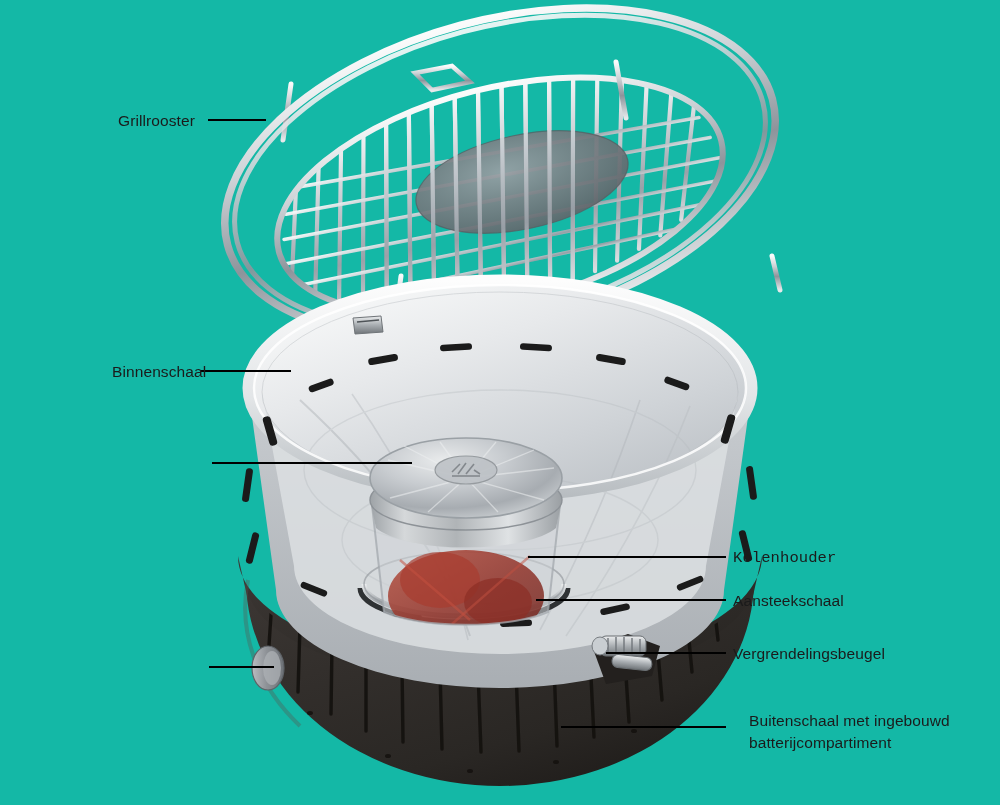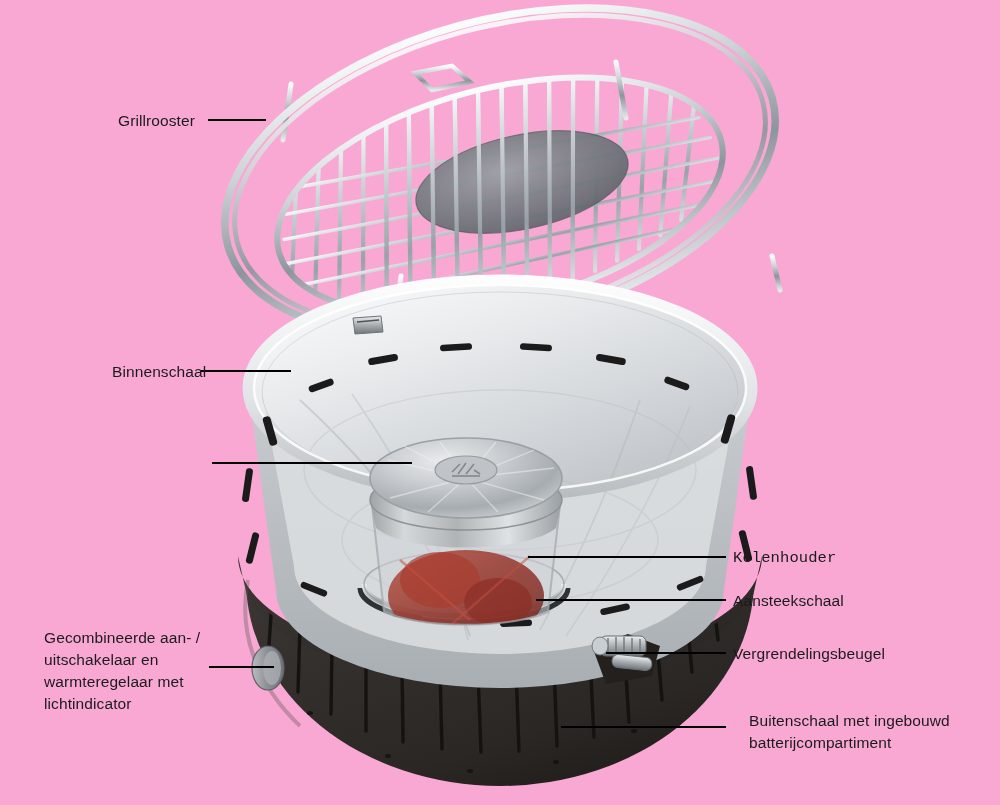--- a/index.html
+++ b/index.html
@@ -8,21 +8,21 @@
     padding: 0;
     background: #ffffff;
   }
   body {
     font-family: "Liberation Sans", sans-serif;
   }
   #page {
     position: relative;
     width: 1000px;
     height: 805px;
-    background: #f9a8d4;
+    background: #14b8a6;
     overflow: hidden;
   }
   #illustration {
     position: absolute;
     left: 0;
     top: 0;
     width: 1000px;
     height: 805px;
   }
   .callout {
@@ -379,23 +379,19 @@
         <line x1="209" y1="667" x2="274" y2="667" stroke="#000000"></line>
         <line x1="528" y1="557" x2="726" y2="557" stroke="#000000"></line>
         <line x1="536" y1="600" x2="726" y2="600" stroke="#000000"></line>
         <line x1="606" y1="653" x2="726" y2="653" stroke="#000000"></line>
         <line x1="561" y1="727" x2="726" y2="727" stroke="#000000"></line>
       </g>
   </svg>
 
   <div class="callout left" style="left:118px; top:110px;">Grillrooster</div>
   <div class="callout left" style="left:112px; top:361px;">Binnenschaal</div>
-  <div class="callout left" style="left:44px;  top:627px; width:190px;">Gecombineerde aan- /
-uitschakelaar en
-warmteregelaar met
-lichtindicator</div>
   <div class="callout right" style="left:733px; top:547px;font-family:Liberation Mono, monospace;">Kolenhouder</div>
   <div class="callout right" style="left:733px; top:590px;">Aansteekschaal</div>
   <div class="callout right" style="left:733px; top:643px;">Vergrendelingsbeugel</div>
   <div class="callout right" style="left:733px; top:710px; width:250px;margin-left:16px;">Buitenschaal met ingebouwd
 batterijcompartiment</div>
 
 </div>
 
 </body></html>

